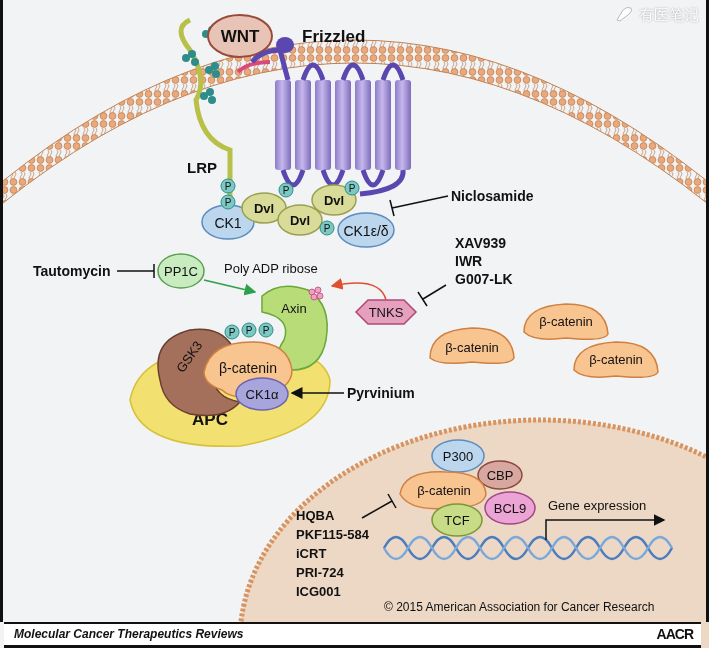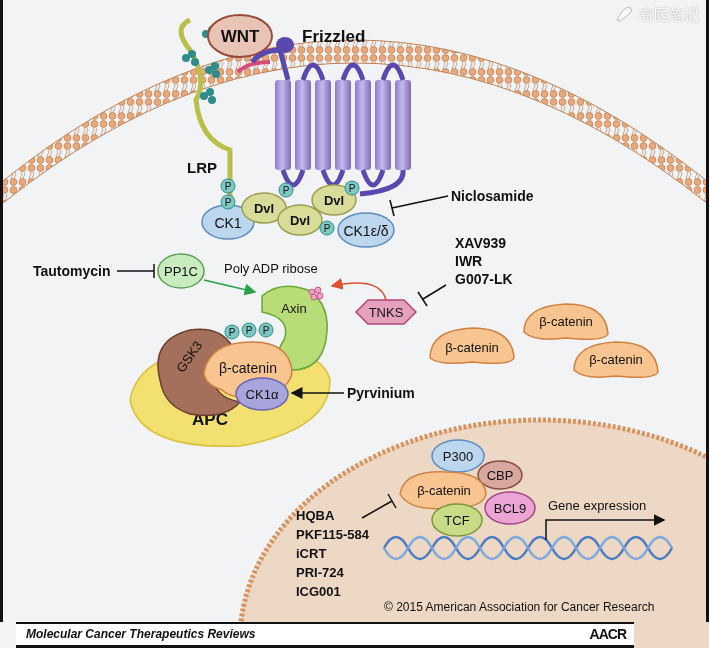--- a/index.html
+++ b/index.html
@@ -1,21 +1,21 @@
 <!DOCTYPE html>
 <html><head>
 <meta charset="utf-8">
 <style>
   html,body{margin:0;padding:0;}
   body{width:709px;height:648px;overflow:hidden;background:#111;font-family:"Liberation Sans",sans-serif;}
   #frame{position:absolute;left:0;top:0;width:709px;height:648px;background:#f1f3f4;}
   #diagram{position:absolute;left:0;top:0;width:709px;height:648px;}
   .lbl{font-family:"Liberation Sans",sans-serif;fill:#111;}
   .bold{font-weight:bold;}
-  .footer{position:absolute;left:16px;top:622px;width:618px;height:26px;background:#fff;border-top:2px solid #111;border-bottom:3px solid #111;box-sizing:border-box;}
+  .footer{position:absolute;left:4px;top:622px;width:697px;height:26px;background:#fff;border-top:2px solid #111;border-bottom:3px solid #111;box-sizing:border-box;}
   .footer-title{position:absolute;left:10px;top:3px;font-style:italic;font-weight:bold;font-size:12px;color:#111;}
   .footer-logo{position:absolute;right:8px;top:2px;font-weight:bold;font-size:14px;letter-spacing:-1px;color:#111;}
   .watermark{position:absolute;right:10px;top:6px;font-size:15px;color:#fff;text-shadow:0 0 2px #999;display:flex;align-items:flex-start;gap:4px;}
   .wm-icon{width:20px;height:16px;}
   .side-border{position:absolute;top:0;width:3px;height:622px;background:#111;}
 </style>
 </head>
 <body>
 
 <div id="frame">

